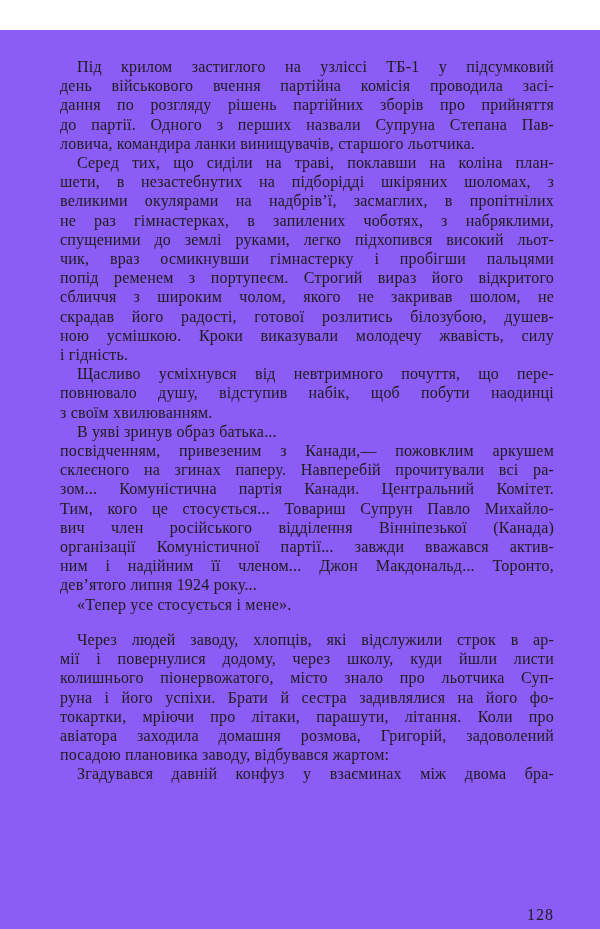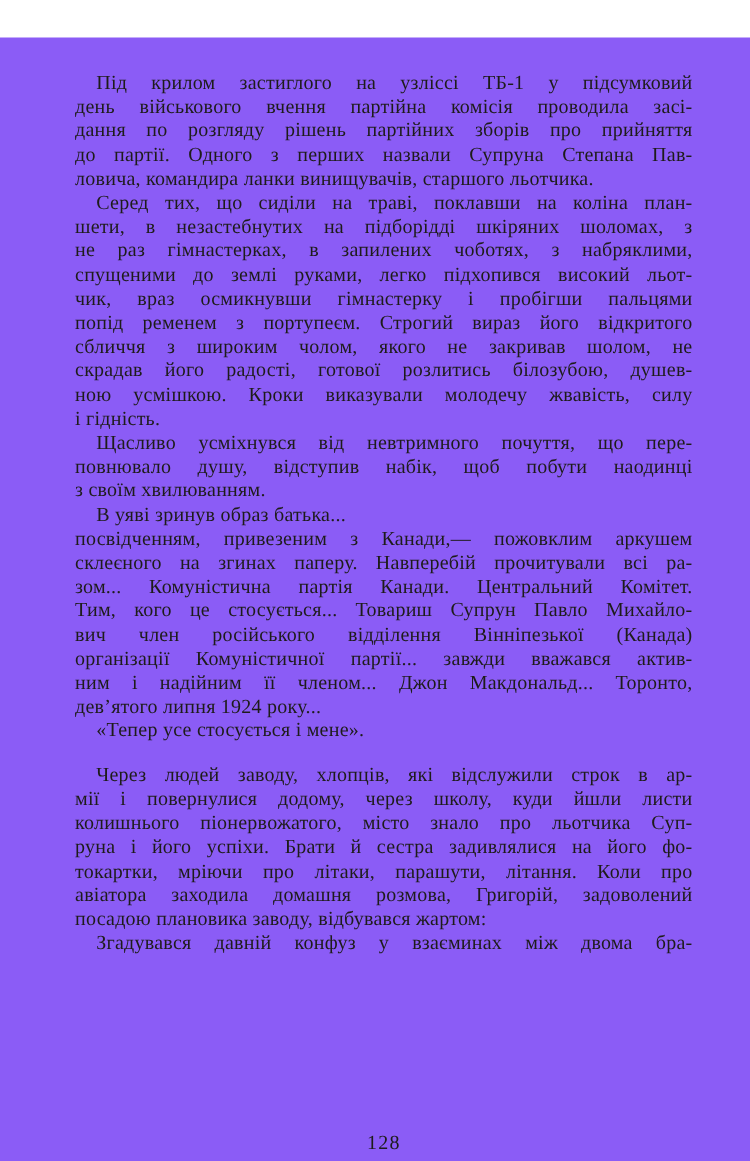--- a/index.html
+++ b/index.html
@@ -44,40 +44,41 @@
     text-align-last: left;
   }
   .paragraph.justify-last .line.last {
     text-align-last: justify;
   }
   .page-number {
     position: absolute;
     top: 876px;
     left: 60px;
     width: 494px;
-    text-align: center;
+    text-align: right;
     font-size: 16px;
     letter-spacing: 1px;
   }
 </style>
 </head>
 <body>
 
 <div class="page" style="background: #8b5cf6; color: rgb(30, 28, 26); margin-top: 30px;">
   <div class="text-block">
       <div class="paragraph">
         <div class="line first">Під крилом застиглого на узліссі ТБ-1 у підсумковий</div>
         <div class="line">день військового вчення партійна комісія проводила засі-</div>
         <div class="line">дання по розгляду рішень партійних зборів про прийняття</div>
         <div class="line">до партії. Одного з перших назвали Супруна Степана Пав-</div>
         <div class="line last">ловича, командира ланки винищувачів, старшого льотчика.</div>
       </div>
       <div class="paragraph">
         <div class="line first">Серед тих, що сиділи на траві, поклавши на коліна план-</div>
         <div class="line">шети, в незастебнутих на підборідді шкіряних шоломах, з</div>
+        <div class="line">великими окулярами на надбрів’ї, засмаглих, в пропітнілих</div>
         <div class="line">не раз гімнастерках, в запилених чоботях, з набряклими,</div>
         <div class="line">спущеними до землі руками, легко підхопився високий льот-</div>
         <div class="line">чик, враз осмикнувши гімнастерку і пробігши пальцями</div>
         <div class="line">попід ременем з портупеєм. Строгий вираз його відкритого</div>
         <div class="line">сбличчя з широким чолом, якого не закривав шолом, не</div>
         <div class="line">скрадав його радості, готової розлитись білозубою, душев-</div>
         <div class="line">ною усмішкою. Кроки виказували молодечу жвавість, силу</div>
         <div class="line last">і гідність.</div>
       </div>
       <div class="paragraph">

